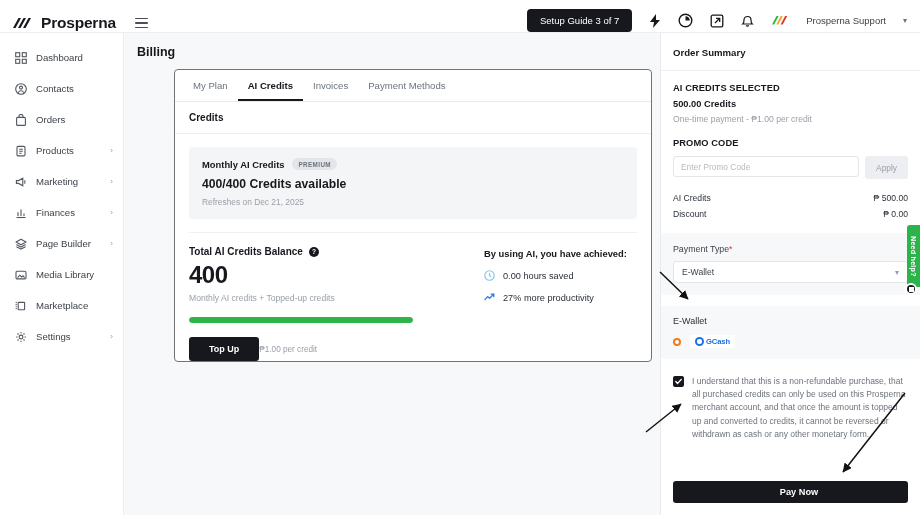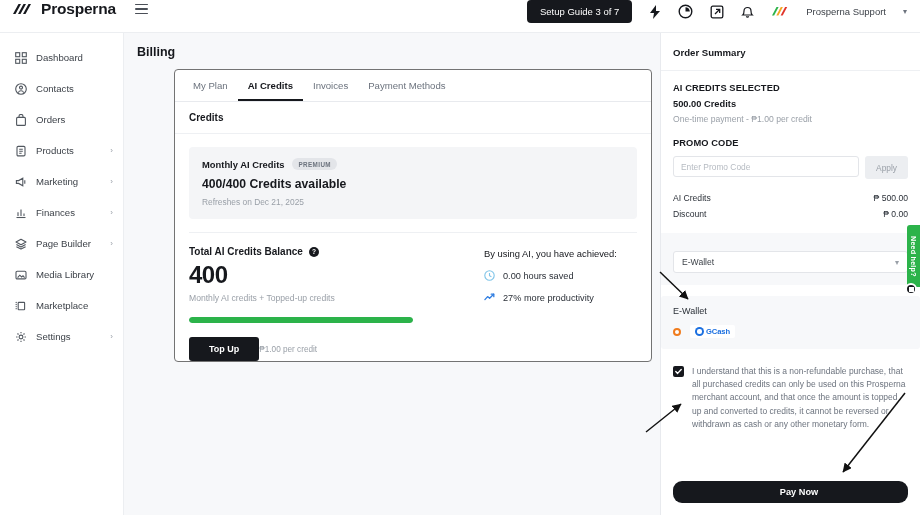--- a/index.html
+++ b/index.html
@@ -7,21 +7,21 @@
     width: 920px; height: 515px;
     font-family: "Liberation Sans", sans-serif;
     background: #ffffff;
     overflow: hidden;
   }
   #app { position: relative; width: 920px; height: 515px; display: flex; flex-direction: column; }
 
   
   .topbar {
     height: 33px; min-height: 33px;
-    display: flex; align-items: flex-start;
+    display: flex; align-items: flex-end;
     background: #fff;
     border-bottom: 1px solid #eceef1;
     position: relative; z-index: 20;
   }
   .brand { width: 124px; display: flex; align-items: center; padding-left: 13px; gap: 6px; }
   .brand-mark { display: block; }
   .brand-name { font-size: 15.5px; font-weight: 700; color: #16181d; letter-spacing: -0.2px; }
   .hamburger { margin-left: 11px; width: 18px; height: 18px; display: flex; flex-direction: column;
     justify-content: center; gap: 3px; cursor: pointer; }
   .hamburger span { display: block; height: 1.6px; background: #4a4f57; border-radius: 1px; }
@@ -98,21 +98,21 @@
   .bar-track { height: 6px; background: #e8eaee; border-radius: 3px; margin-top: 14px; width: 224px; overflow: hidden; }
   .bar-fill { height: 100%; background: #2cb34a; border-radius: 3px; }
   .topup-row { display: flex; align-items: center; margin-top: 14px; }
   .btn-topup {
     background: #16181d; color: #fff; font-size: 9px; font-weight: 600;
     padding: 7px 20px; border-radius: 3px; border: 0; cursor: pointer; font-family: inherit;
   }
   .per-credit { font-size: 8.2px; color: #9aa0a8; }
 
   .bal-right { padding-left: 10px; padding-top: 2px; }
-  .ach-title { font-size: 9.4px; font-weight: 400; color: #16181d; }
+  .ach-title { font-size: 9.4px; font-weight: 700; color: #16181d; }
   .ach-item { display: flex; align-items: center; gap: 8px; margin-top: 11px; }
   .ach-ico { width: 11px; height: 11px; display: flex; align-items: center; justify-content: center; }
   .ach-txt { font-size: 9.2px; color: #2b3038; }
 
   
   .order {
     width: 260px; min-width: 260px; background: #fff; border-left: 1px solid #e8eaee;
     display: flex; flex-direction: column; position: relative;
   }
   .ord-head { padding: 14px 12px 12px 12px; border-bottom: 1px solid #eef0f3; }
@@ -160,21 +160,21 @@
   .agree { display: flex; gap: 8px; margin-top: 16px; padding: 0 0 0 0; }
   .cbx {
     width: 11px; height: 11px; min-width: 11px; background: #16181d; border-radius: 2px;
     display: flex; align-items: center; justify-content: center; cursor: pointer; margin-top: 1px;
   }
   .cbx svg { display: block; }
   .agree-txt { font-size: 8.5px; line-height: 1.55; color: #6c737e; }
 
   .paynow-wrap { margin-top: auto; padding: 10px 12px 12px 12px; }
   .btn-paynow {
-    width: 100%; background: #16181d; color: #fff; border: 0; border-radius: 9px;
+    width: 100%; background: #16181d; color: #fff; border: 0; border-radius: 3px;
     font-size: 9.2px; font-weight: 600; height: 22px; cursor: pointer; font-family: inherit; padding-left: 17px;
   }
 
   
   .help-tab {
     position: absolute; right: 0; top: 225px; width: 13px; height: 62px;
     background: #2cb34a; border-radius: 3px 0 0 3px; cursor: pointer;
     display: flex; align-items: center; justify-content: center;
   }
   .help-tab span {
@@ -477,20 +477,23 @@
               <span>AI Credits</span>
               <span>₱ 500.00</span>
             </div>
             <div class="tot-row">
               <span>Discount</span>
               <span>₱ 0.00</span>
             </div>
           </div>
 
           <div class="paytype-box">
+            <div class="paytype-label">
+              <span>Payment Type</span><span class="req">*</span>
+            </div>
             <div class="select">
               <span>E-Wallet</span>
               <span class="sc">▾</span>
             </div>
           </div>
 
           <div class="ewallet-box">
             <div class="ew-title">E-Wallet</div>
             <div class="ew-opt">
               <span class="radio"></span>

